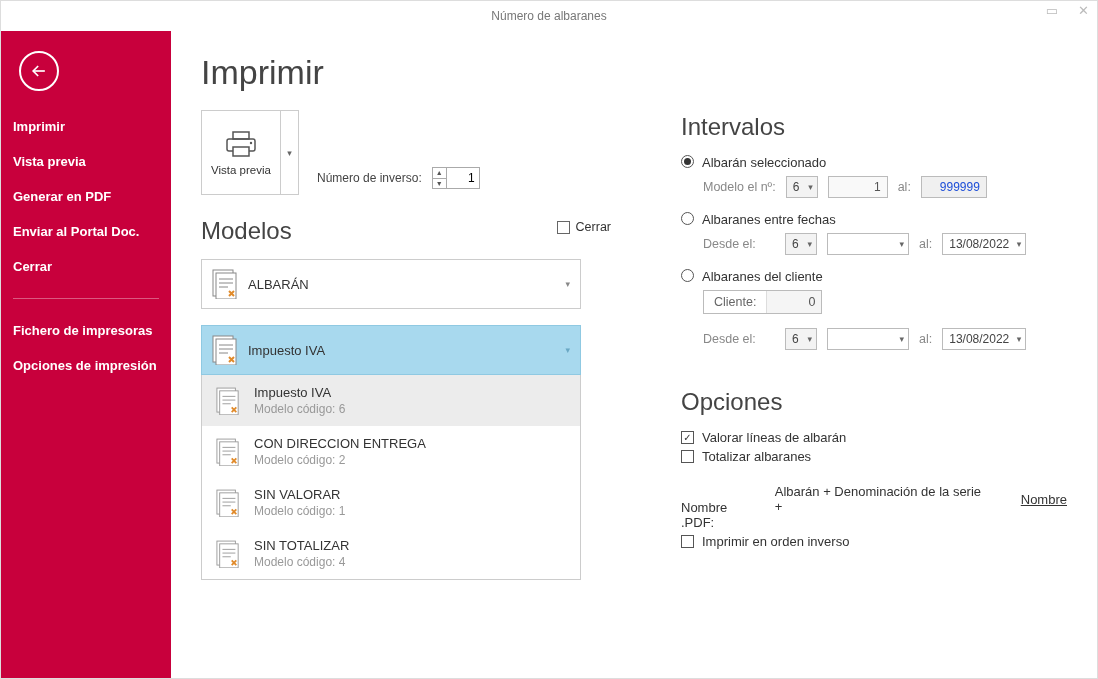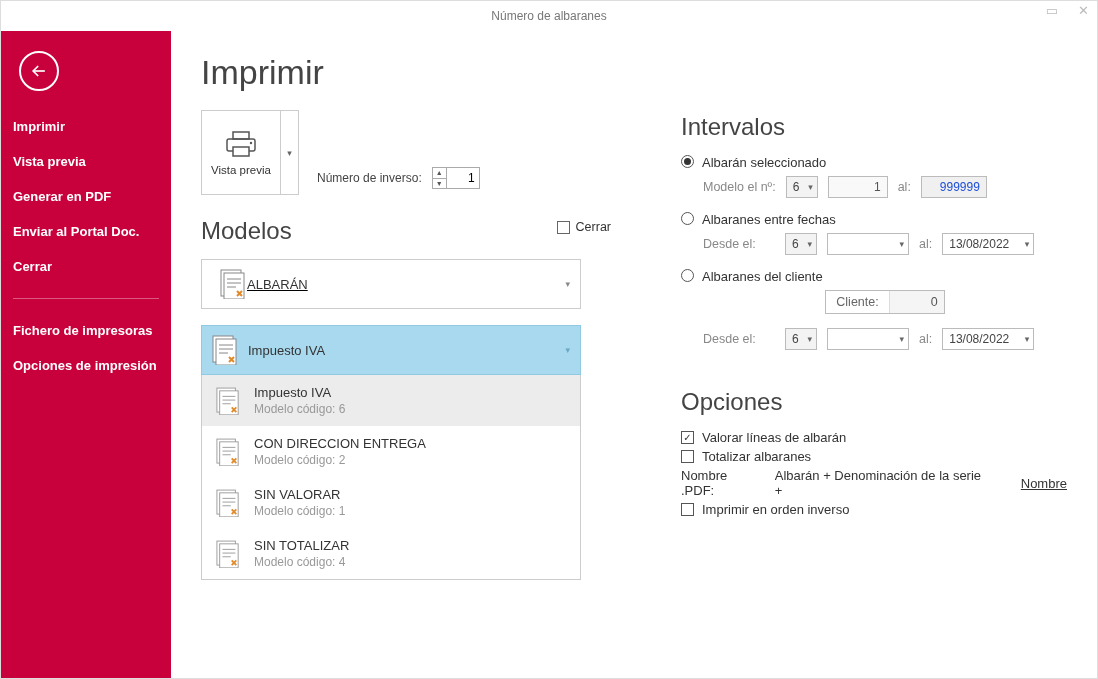--- a/index.html
+++ b/index.html
@@ -40,21 +40,21 @@
   .spinner .arrows { width:14px; display:flex; flex-direction:column; border-right:1px solid #aaa; }
   .spinner .arrows span { flex:1; display:flex; align-items:center; justify-content:center; font-size:7px; color:#555; cursor:pointer; }
   .spinner .arrows span:first-child { border-bottom:1px solid #aaa; }
   .spinner input { width:32px; border:none; text-align:right; padding:0 4px; font-size:12px; outline:none; }
 
   
   .modelos-head { display:flex; align-items:center; justify-content:space-between; }
   .mostrar { display:flex; align-items:center; gap:6px; font-size:12.5px; color:#333; margin-right:40px;}
   .mostrar .cb { width:13px; height:13px; border:1px solid #666; cursor:pointer; }
 
-  .model-select { border:1px solid #ccc; height:44px; display:flex; align-items:center; padding:0 18px; gap:1px; cursor:pointer; position:relative; margin-right:70px;text-decoration:underline;}
+  .model-select { border:1px solid #ccc; height:44px; display:flex; align-items:center; padding:0 10px; gap:10px; cursor:pointer; position:relative; margin-right:70px;}
   .model-select .chev { position:absolute; right:10px; font-size:9px; color:#888; }
   .model-select.big { height:50px; }
 
   .model-blue { background:#a8d9ee; border:1px solid #8fc9e2; height:50px; display:flex; align-items:center; padding:0 10px; gap:10px; margin:16px 70px 0 0; position:relative; cursor:pointer;}
   .model-blue .chev { position:absolute; right:10px; font-size:9px; color:#6aa8c4; }
 
   .model-list { border:1px solid #ccc; border-top:none; margin-right:70px; }
   .model-item { display:flex; align-items:center; gap:14px; padding:10px 14px; cursor:pointer; }
   .model-item.sel { background:#ececec; }
   .model-item .txts { display:flex; flex-direction:column; }
@@ -67,21 +67,21 @@
   
   .radio-row { display:flex; gap:8px; font-size:13px; color:#333; margin:6px 0; }
   .radio { width:13px; height:13px; border:1px solid #555; border-radius:50%; display:flex; align-items:center; justify-content:center; cursor:pointer; }
   .radio.checked::after { content:""; width:7px; height:7px; background:#333; border-radius:50%; }
   .sub { margin:6px 0 14px 22px; display:flex; align-items:center; gap:10px; font-size:12.5px; color:#888; flex-wrap:wrap;}
   .sub .lab { min-width:72px; }
   .mini-dd { border:1px solid #bbb; height:22px; min-width:32px; padding:0 16px 0 6px; position:relative; display:flex; align-items:center; background:#f3f3f3; font-size:12px; color:#444; cursor:pointer;}
   .mini-dd::after{content:"▾"; position:absolute; right:4px; font-size:9px; color:#666;}
   .mini-in { border:1px solid #bbb; height:22px; width:60px; text-align:right; padding:0 6px; font-size:12px; color:#555; background:#f9f9f9; }
   .mini-in.ro { background:#f0f0f0; color:#1d4ed8;}
-  .date-dd { border:1px solid #bbb; height:22px; width:92px; padding:0 16px 0 6px; position:relative; display:flex; align-items:center; font-size:12px; color:#444; background:#fff; cursor:pointer;}
+  .date-dd { border:1px solid #bbb; height:22px; width:84px; padding:0 16px 0 6px; position:relative; display:flex; align-items:center; font-size:12px; color:#444; background:#fff; cursor:pointer;}
   .date-dd::after{content:"▾"; position:absolute; right:4px; font-size:9px; color:#666;}
   .wide-dd { width:82px; }
   .cliente-box { border:1px solid #bbb; height:24px; display:inline-flex; align-items:stretch; }
   .cliente-box .l { padding:0 10px; display:flex; align-items:center; font-size:12.5px; color:#666; border-right:1px solid #ddd;}
   .cliente-box .r { width:54px; text-align:right; padding:0 6px; font-size:12.5px; color:#555; background:#f5f5f5; display:flex; align-items:center; justify-content:flex-end;}
 
   .check-row { display:flex; align-items:center; gap:8px; font-size:13px; color:#333; margin:4px 0; }
   .cb2 { width:13px; height:13px; border:1px solid #555; display:flex; align-items:center; justify-content:center; cursor:pointer; font-size:10px; color:#333; line-height:1;}
   .link { text-decoration:underline; color:#333; cursor:pointer; }
   .small-al { font-size:12.5px; color:#888; }
@@ -268,21 +268,21 @@
         <span class="mini-dd">6</span>
         <span class="date-dd wide-dd"></span>
         <span class="small-al">al:</span>
         <span class="date-dd">13/08/2022</span>
       </div>
 
       <div class="radio-row">
         <span class="radio"></span>
         <span>Albaranes del cliente</span>
       </div>
-      <div class="sub" style="justify-content:center;">
+      <div class="sub" style="">
         <div class="cliente-box">
           <span class="l">Cliente:</span>
           <span class="r">0</span>
         </div>
       </div>
       <div class="sub">
         <span class="lab">Desde el:</span>
         <span class="mini-dd">6</span>
         <span class="date-dd wide-dd"></span>
         <span class="small-al">al:</span>
@@ -293,21 +293,21 @@
 
       <div class="check-row">
         <span class="cb2">✓</span>
         <span>Valorar líneas de albarán</span>
       </div>
       <div class="check-row">
         <span class="cb2"></span>
         <span>Totalizar albaranes</span>
       </div>
       <div class="check-row" style="gap:12px;">
-        <span style="font-weight:400;">Nombre .PDF:</span>
+        <span style="font-weight:400;margin-top:32px;">Nombre .PDF:</span>
         <span>Albarán + Denominación de la serie +</span>
         <span class="link" style="margin-left:20px;">Nombre</span>
       </div>
       <div class="check-row">
         <span class="cb2"></span>
         <span>Imprimir en orden inverso</span>
       </div>
     </div>
   </div>
 </div>

